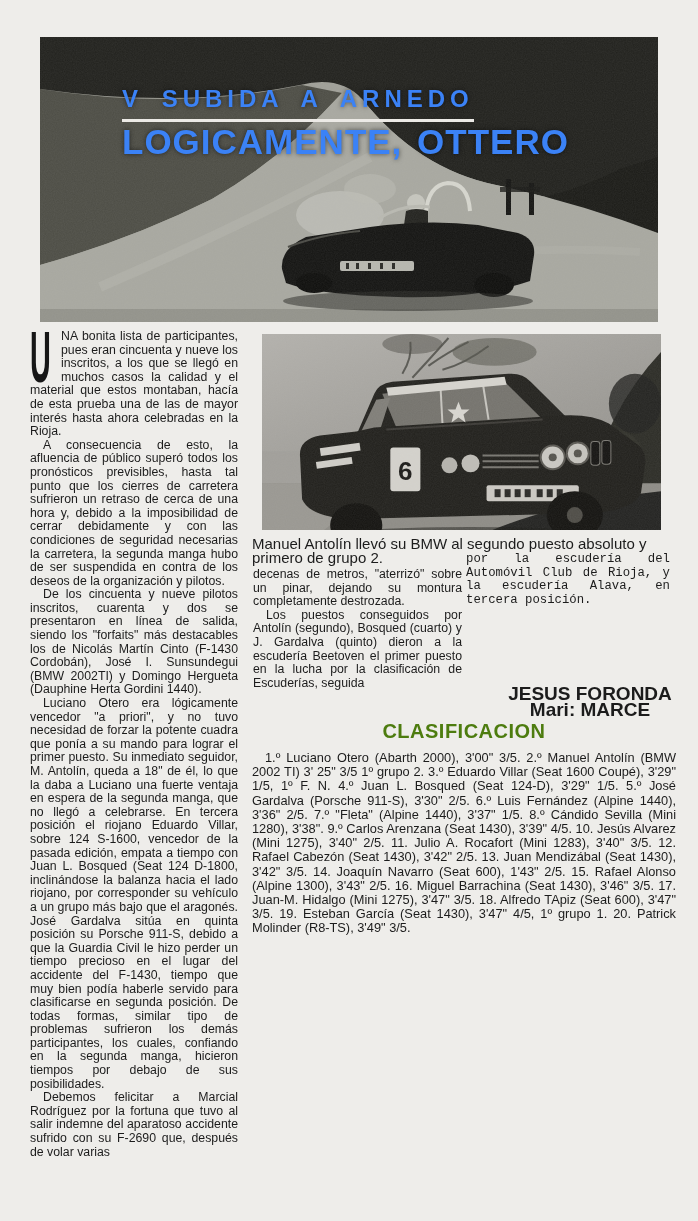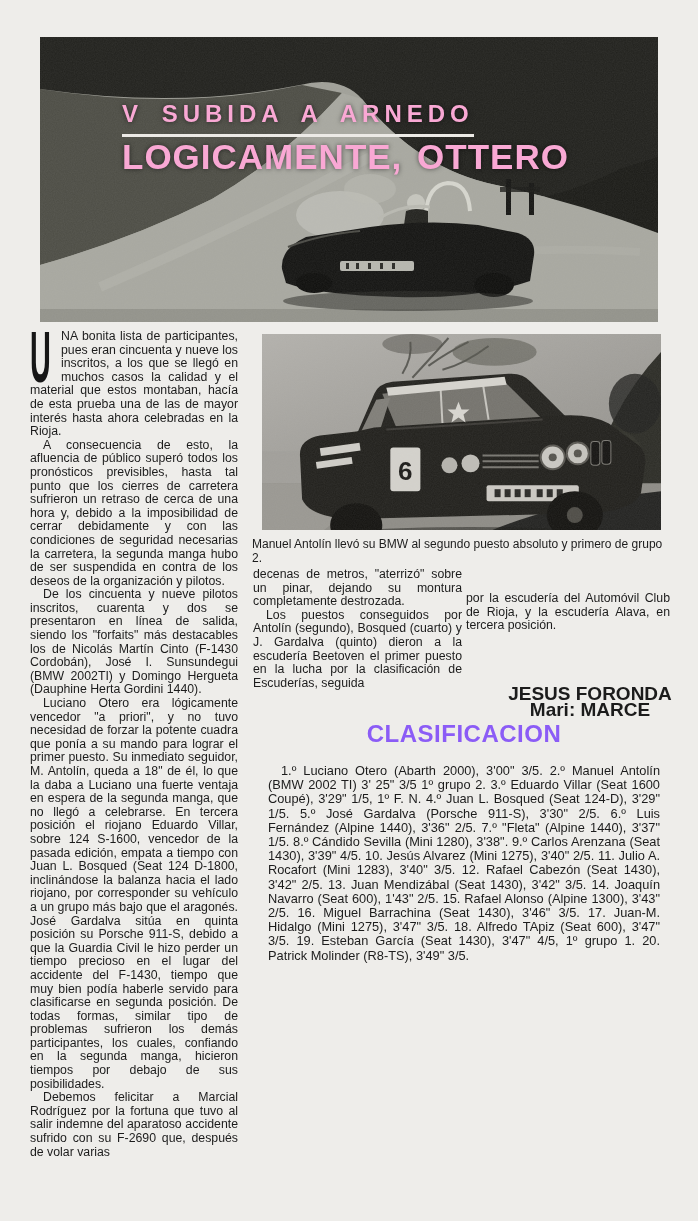--- a/index.html
+++ b/index.html
@@ -8,47 +8,47 @@
     background:#eeedea;overflow:hidden;
     font-family:"Liberation Sans","DejaVu Sans",sans-serif;
     color:#1c1c1c;
   }
   .abs{position:absolute;}
   
   .photo-hero{left:40px;top:37px;width:618px;height:285px;background:#2a2a26;}
   .photo-hero svg,.photo-secondary svg{display:block;width:100%;height:100%;}
   .photo-secondary{left:262px;top:334px;width:399px;height:196px;background:#8e8c86;}
   
-  .headline{left:82px;top:63px;color:#f9a8d4;text-shadow:0 0 5px rgba(0,0,0,.55);}
+  .headline{left:82px;top:48px;color:#3b82f6;text-shadow:0 0 5px rgba(0,0,0,.55);}
   .kicker{
     display:inline-block;font-size:24px;font-weight:700;letter-spacing:5px;
     word-spacing:7px;border-bottom:3px solid #eceae6;padding-bottom:6px;white-space:nowrap;
   }
   .title{font-size:35px;font-weight:700;letter-spacing:1px;word-spacing:4px;white-space:nowrap;}
   
   .col{font-size:12.3px;line-height:13.6px;text-align:justify;}
   .col p{margin:0;}
   .col p.indent{text-indent:13px;}
   .col p.last-justify{text-align-last:justify;}
   .col-left{left:30px;top:330px;width:208px;}
   .col-mid{left:253px;top:568px;width:209px;}
-  .col-right{left:466px;top:592px;width:204px;}
+  .col-right{left:466px;top:553px;width:204px;font-family:Liberation Mono, monospace;}
   .dropcap{
     float:left;width:27px;height:53px;margin:1px 4px 0 0;overflow:visible;
   }
   .dropcap svg{display:block;overflow:visible;}
-  .caption{left:252px;top:537px;width:412px;font-size:12px;line-height:14px;}
+  .caption{left:252px;top:537px;width:412px;font-size:15px;line-height:14px;}
   .credits{left:500px;top:686px;width:180px;text-align:center;font-weight:700;font-size:19px;line-height:15.5px;}
   
   .classification{left:252px;top:720px;width:424px;}
   .classification h2{
-    margin:0 0 8px 0;text-align:center;font-size:24px;font-weight:700;letter-spacing:.5px;color:#8b5cf6;
+    margin:0 0 8px 0;text-align:center;font-size:20px;font-weight:700;letter-spacing:.5px;color:#4d7c0f;
   }
   .classification .cls-text{
-    margin:16px;font-size:12.8px;line-height:14.2px;text-align:justify;text-indent:13px;
+    margin:0;font-size:12.8px;line-height:14.2px;text-align:justify;text-indent:13px;
   }
 </style>
 </head>
 <body>
 
 <div class="page">
 
   <div class="abs photo-hero">
     <svg viewBox="0 0 618 285" preserveAspectRatio="none" aria-hidden="true">
       <defs>

